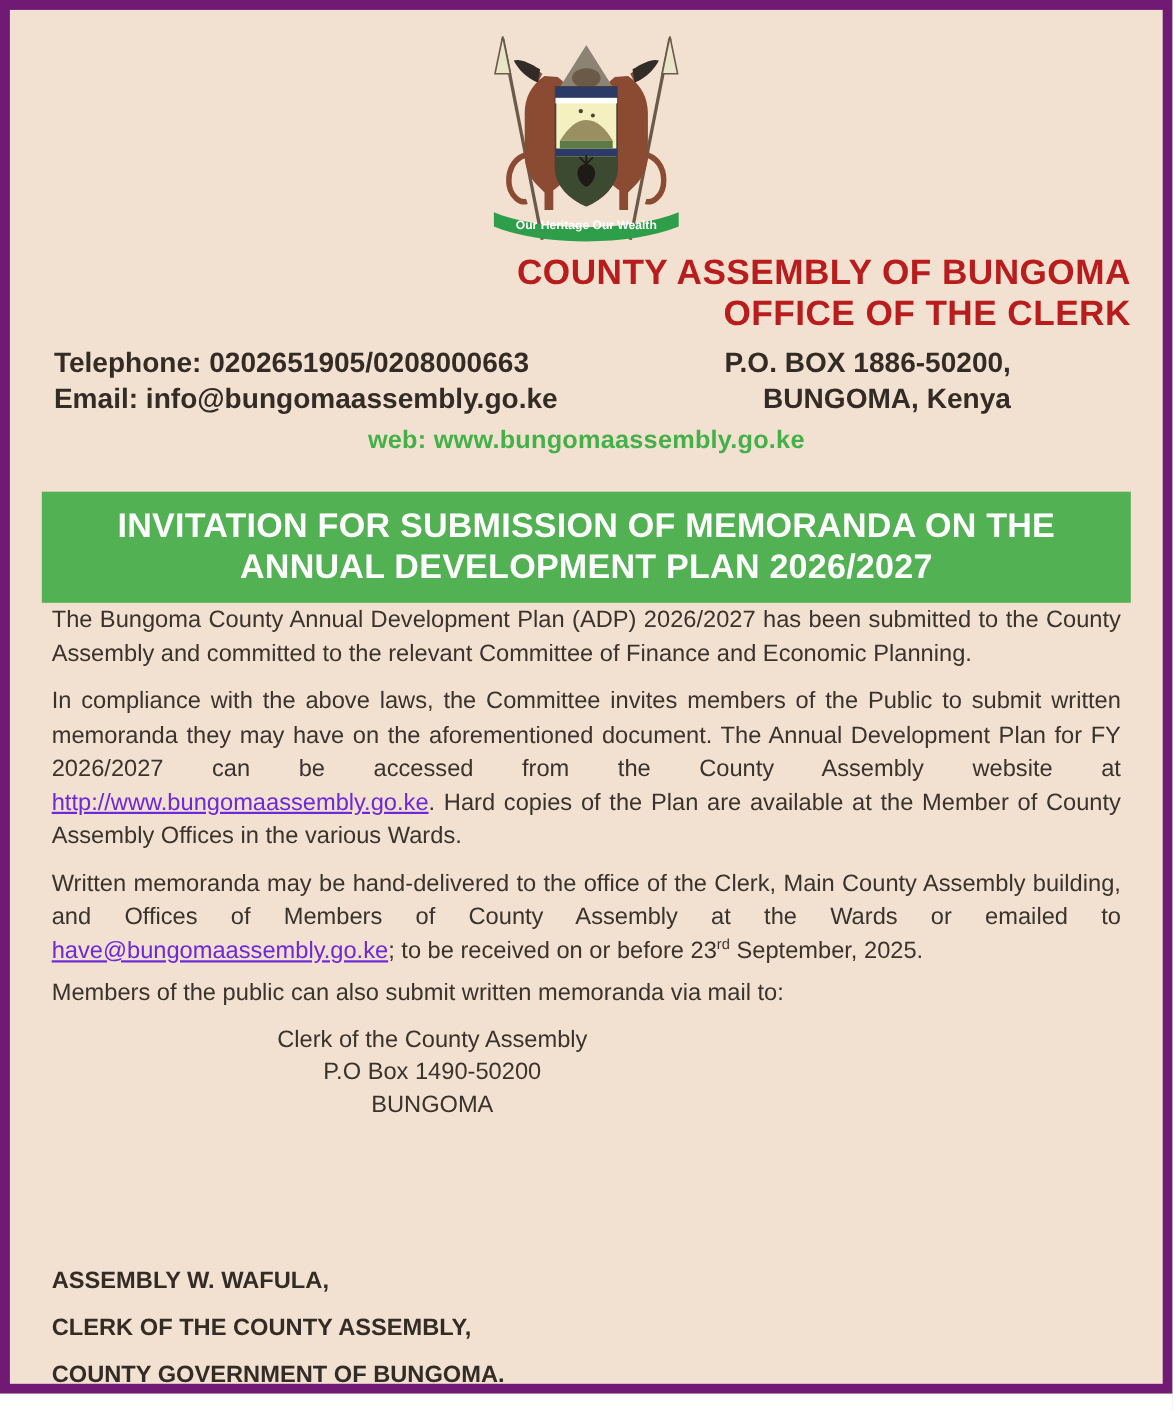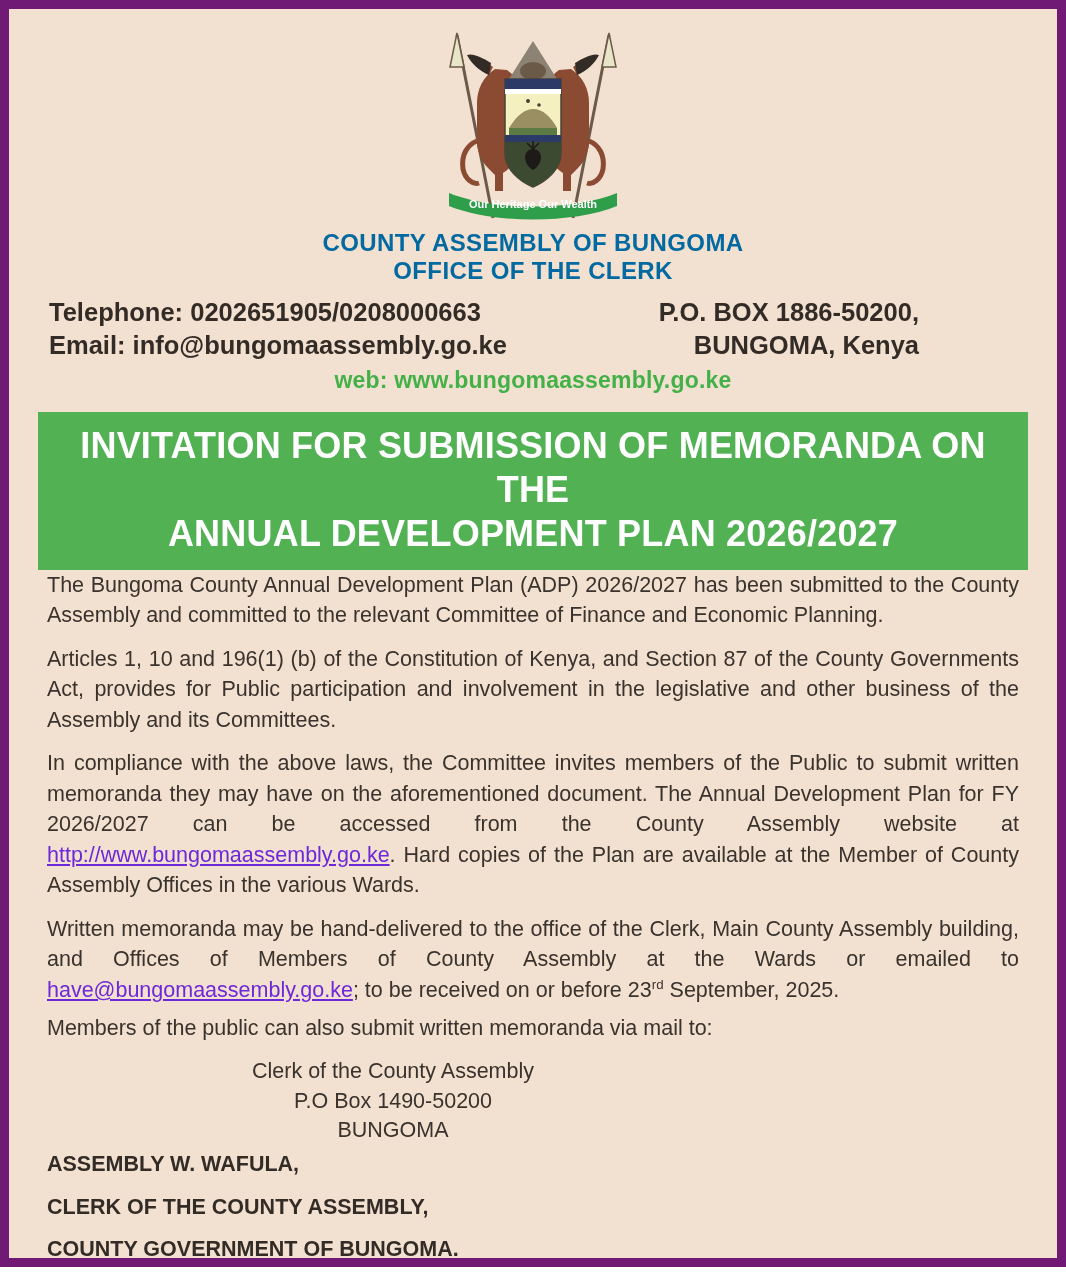--- a/index.html
+++ b/index.html
@@ -36,25 +36,25 @@
     box-sizing: border-box;
   }
   .emblem {
     width: 200px;
     height: 205px;
     display: block;
   }
 
   
   .org-title {
-    text-align: center;
-    font-weight: bold;
-    font-size: 24px;
+    text-align: right;
+    font-weight: bold;
+    font-size: 32px;
     letter-spacing: 0.4px;
-    color: #0369a1;
+    color: #b91c1c;
     line-height: 1.16;
   }
   .org-title .line2 { display: block; }
 
   .contact-row {
     display: flex;
     justify-content: space-between;
     align-items: flex-start;
     margin-top: 11px;
     padding: 0 9px 0 11px;
@@ -73,26 +73,26 @@
     text-align: center;
     font-weight: bold;
     font-size: 23px;
     color: #43b048;
     margin-top: 5px;
     letter-spacing: 0.2px;
   }
 
   
   .banner {
-    margin-top: 18px;
+    margin-top: 34px;
     background: #52b153;
     color: #ffffff;
     text-align: center;
     font-weight: bold;
-    font-size: 36px;
+    font-size: 31px;
     line-height: 1.22;
     padding: 12px 14px 14px 14px;
     letter-spacing: 0.2px;
     box-sizing: border-box;
   }
   .banner .b-line { display: block; }
 
   
   .body-text {
     padding: 0 9px 0 9px;
@@ -215,21 +215,20 @@
 
     <div class="web-line">web: www.bungomaassembly.go.ke</div>
 
     <div class="banner">
       <span class="b-line">INVITATION FOR SUBMISSION OF MEMORANDA ON THE</span>
       <span class="b-line">ANNUAL DEVELOPMENT PLAN 2026/2027</span>
     </div>
 
     <div class="body-text">
       <p>The Bungoma County Annual Development Plan (ADP) 2026/2027 has been submitted to the County Assembly and committed to the relevant Committee of Finance and Economic Planning.</p>
-      <p>Articles 1, 10 and 196(1) (b) of the Constitution of Kenya, and Section 87 of the County Governments Act, provides for Public participation and involvement in the legislative and other business of the Assembly and its Committees.</p>
       <p><span>In compliance with the above laws, the Committee invites members of the Public to submit written memoranda they may have on the aforementioned document. The Annual Development Plan for FY 2026/2027 can be accessed from the County Assembly website at </span><a class="doclink" href="#">http://www.bungomaassembly.go.ke</a><span>.  Hard copies of the Plan are available at the Member of County Assembly Offices in the various Wards.</span></p>
       <p class="last-para"><span>Written memoranda may be hand-delivered to the office of the Clerk, Main County Assembly building, and Offices of Members of County Assembly at the Wards or emailed to </span><a class="doclink" href="#">have@bungomaassembly.go.ke</a><span>; to be received on or before 23</span><sup>rd</sup><span> September, 2025.</span></p>
       <p class="nojustify">Members of the public can also submit written memoranda via mail to:</p>
       <div class="addr-block">
         <span>Clerk of the County Assembly</span>
         <span>P.O Box 1490-50200</span>
         <span>BUNGOMA</span>
       </div>
     </div>
 

